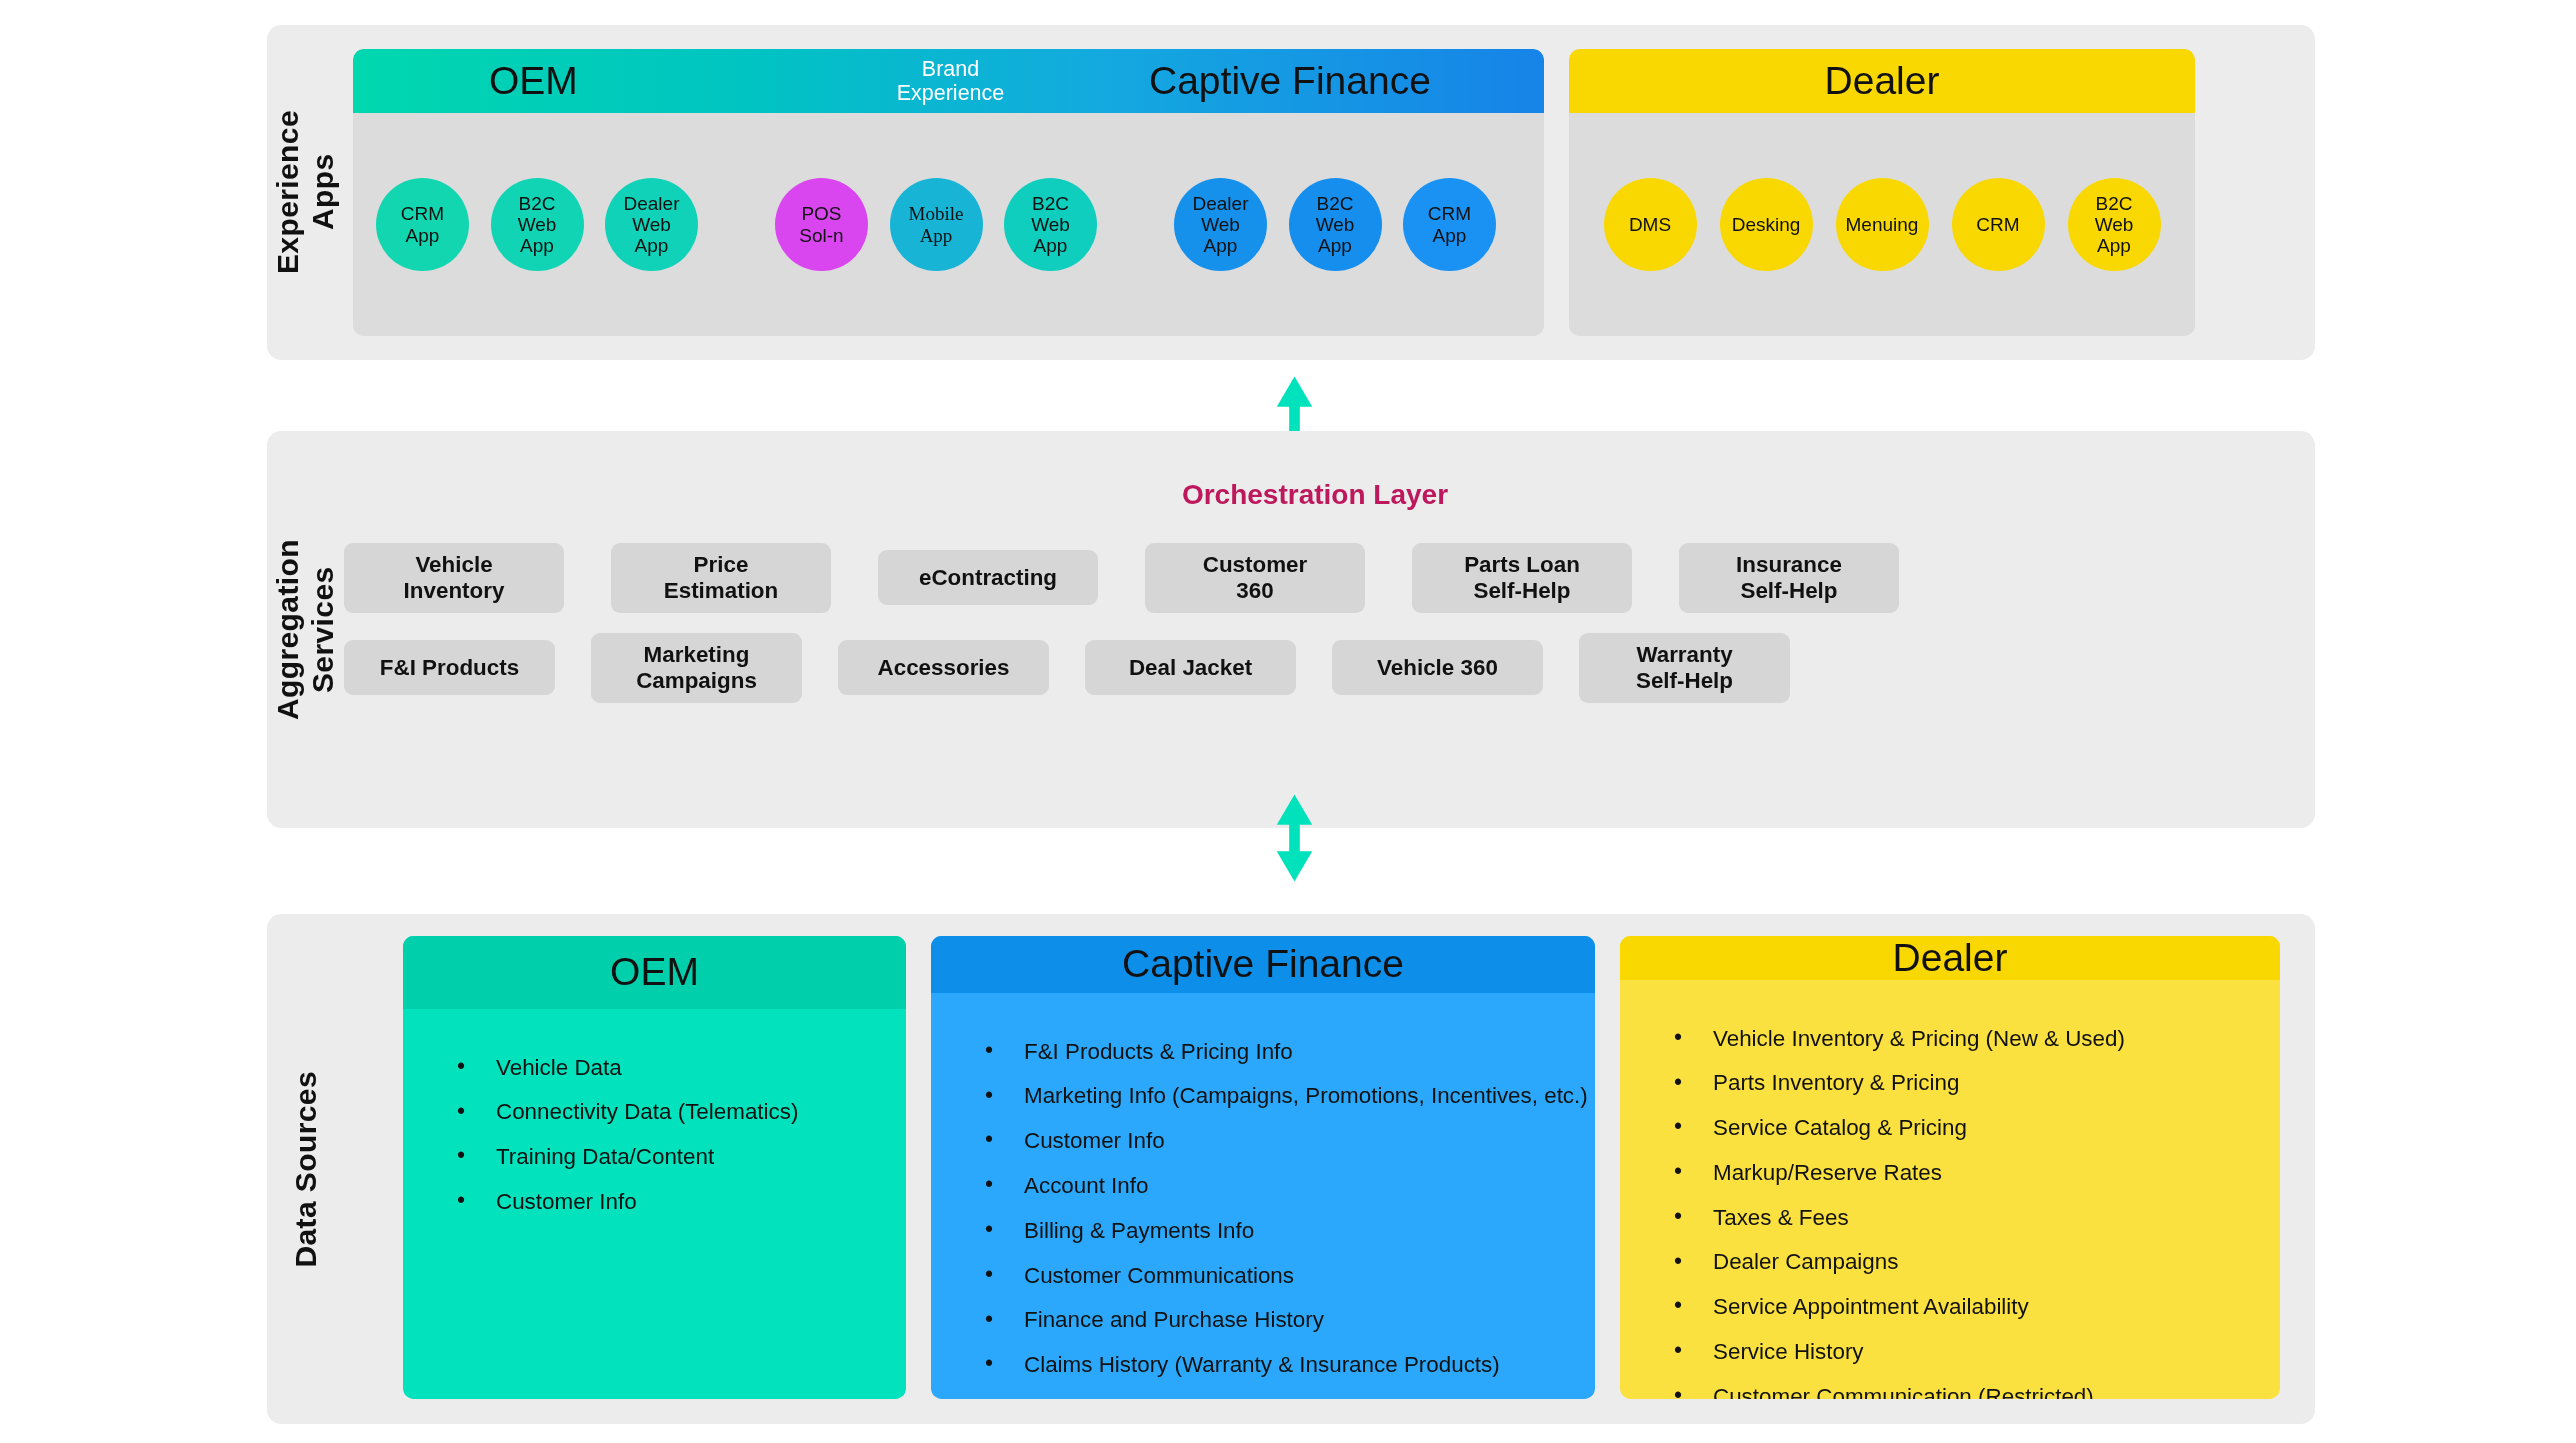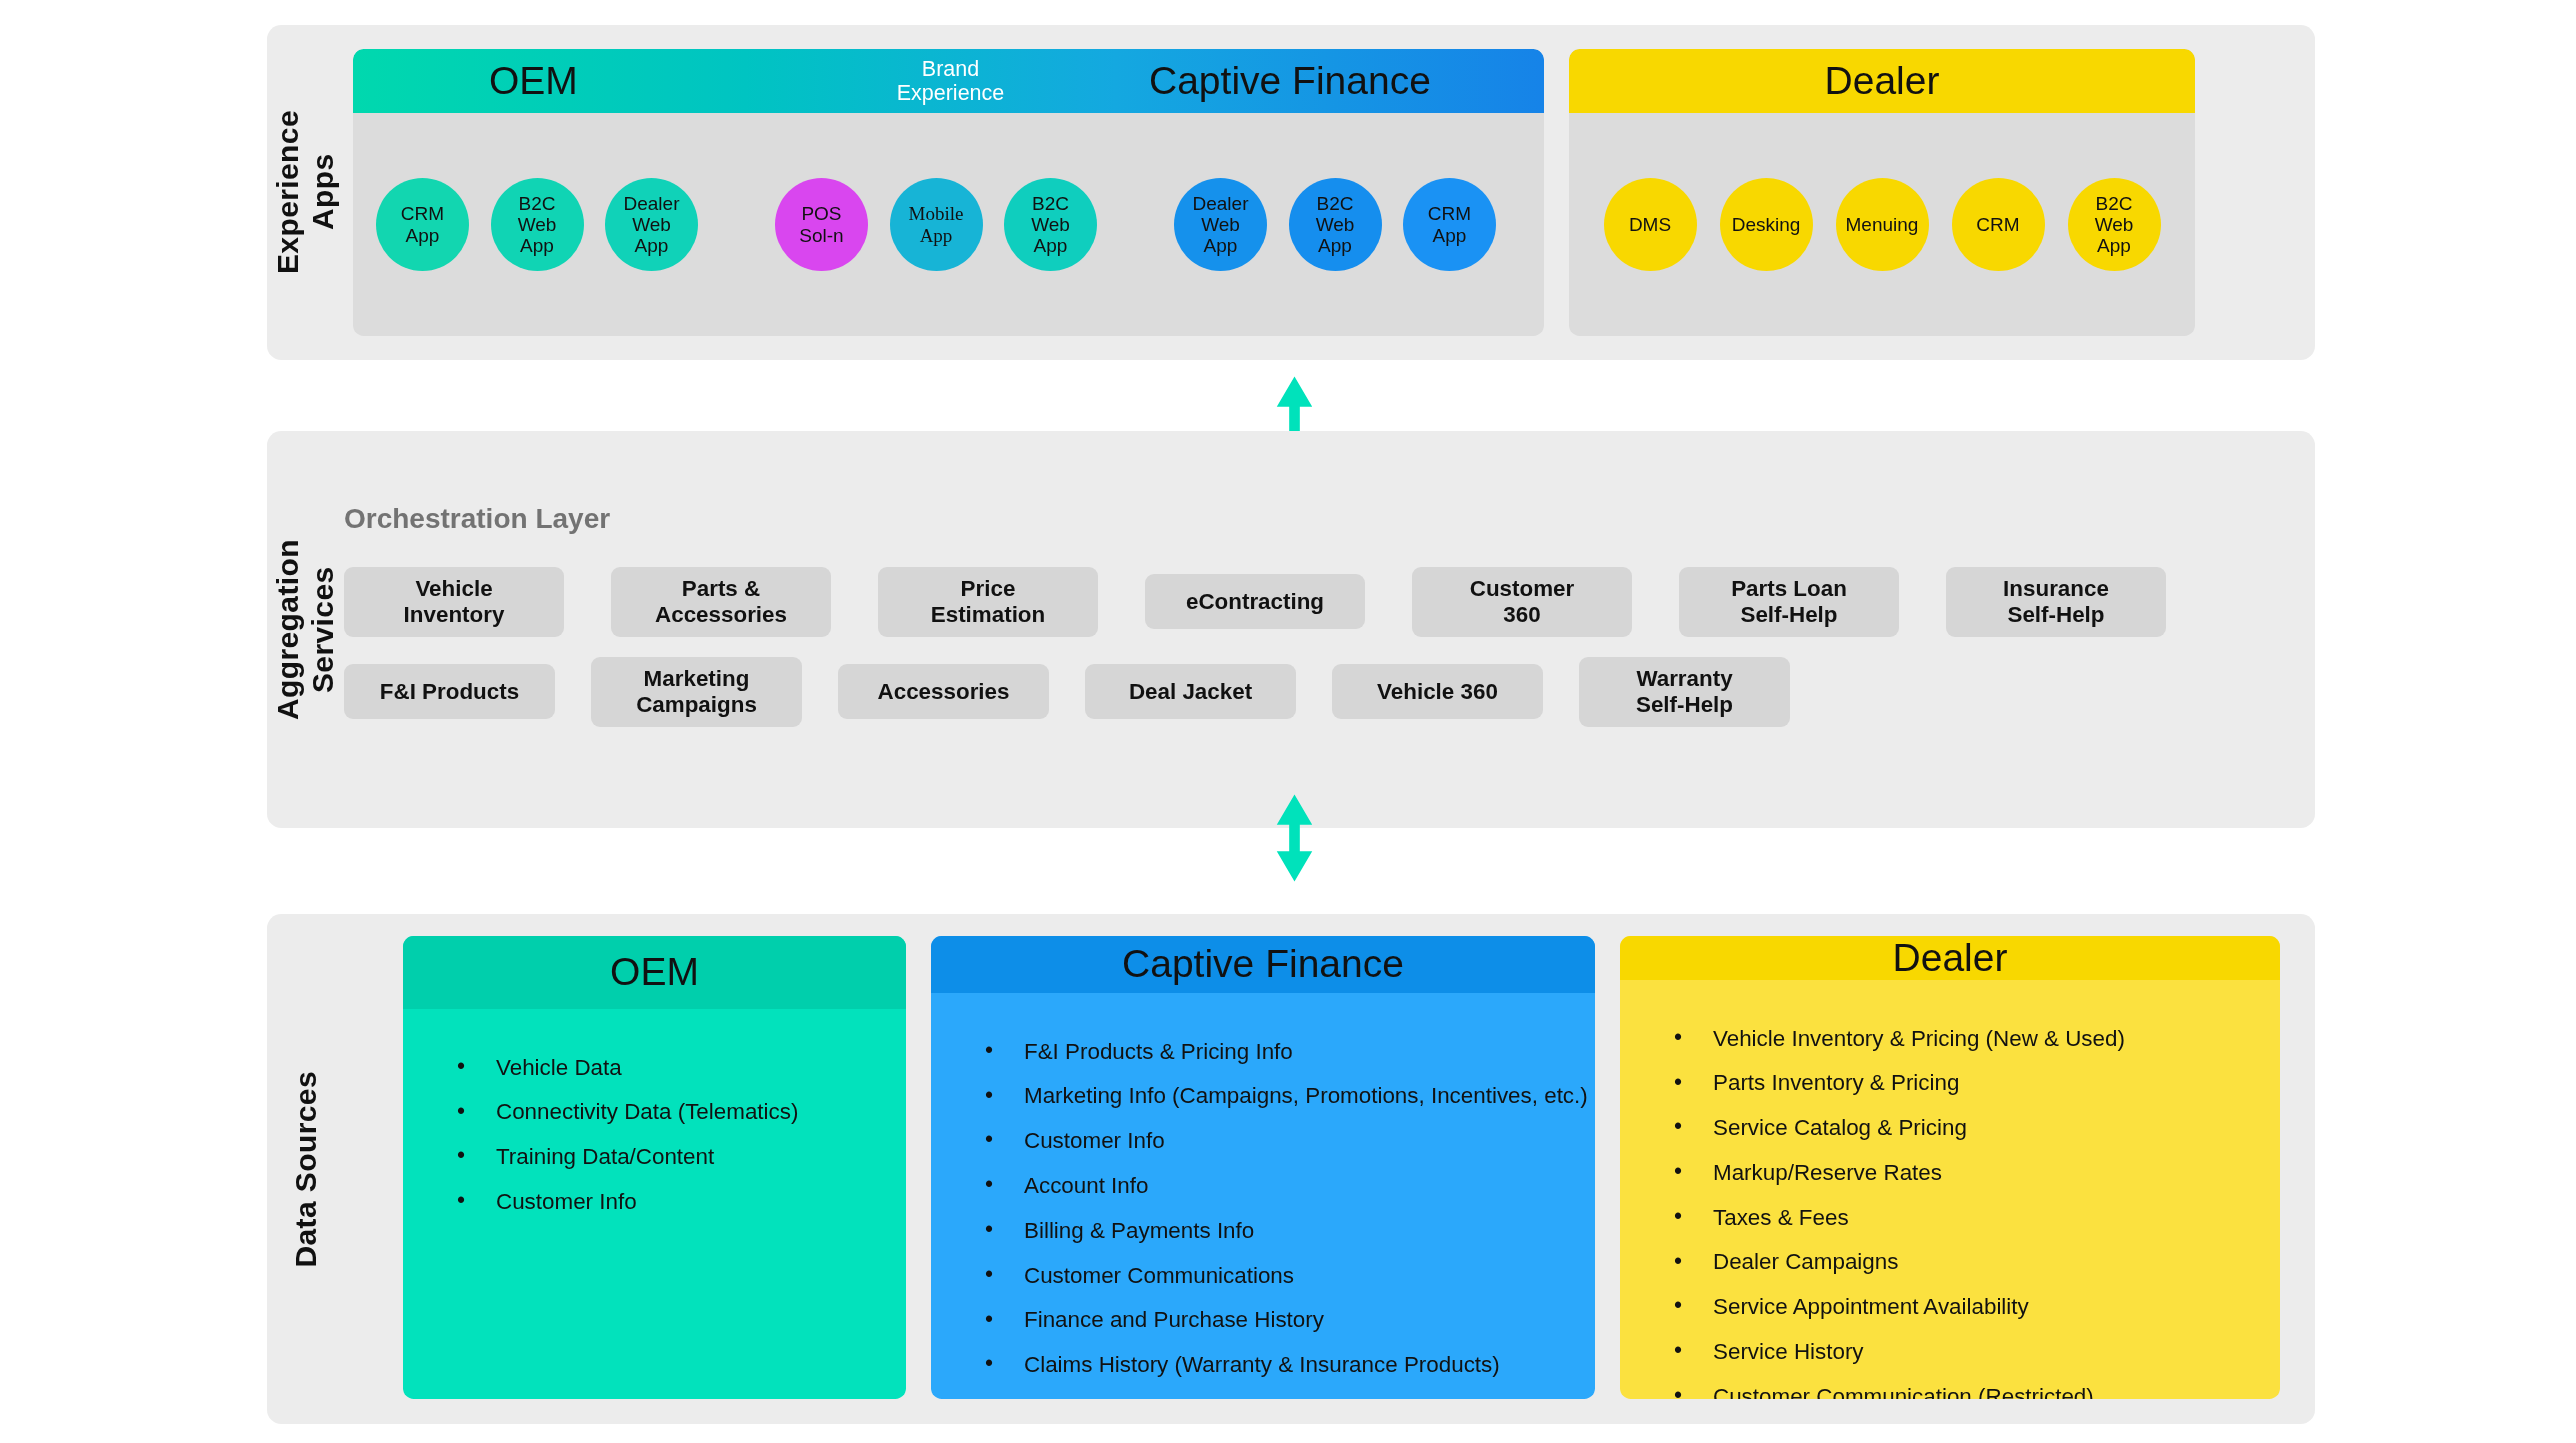--- a/index.html
+++ b/index.html
@@ -150,24 +150,25 @@
     top: 431px;
     width: 2048px;
     height: 397px;
   }
   #band-aggregation .band-body {
     flex-direction: column;
     padding: 0 29px 0 0;
   }
 
   #orchestration-title {
+    text-align: center;
     font-weight: bold;
     font-size: 28px;
-    color: #737373;
-    margin-top: 72px;
+    color: #be185d;
+    margin-top: 48px;
   }
 
   .svc-row {
     display: flex;
     justify-content: flex-start;
     align-items: center;
     gap: 47px;
     margin-top: 32px;
     font-weight: bold;
   }
@@ -330,22 +331,20 @@
       <div class="vtext">Aggregation
 Services</div>
     </div>
     <div class="band-body">
 
       <div id="orchestration-title">Orchestration Layer</div>
 
       <div class="svc-row row1">
         <div class="svc-chip w1">Vehicle
 Inventory</div>
-        <div class="svc-chip w1">Parts &amp;
-Accessories</div>
         <div class="svc-chip w1">Price
 Estimation</div>
         <div class="svc-chip w1">eContracting</div>
         <div class="svc-chip w1">Customer
 360</div>
         <div class="svc-chip w1">Parts Loan
 Self-Help</div>
         <div class="svc-chip w1">Insurance
 Self-Help</div>
       </div>

